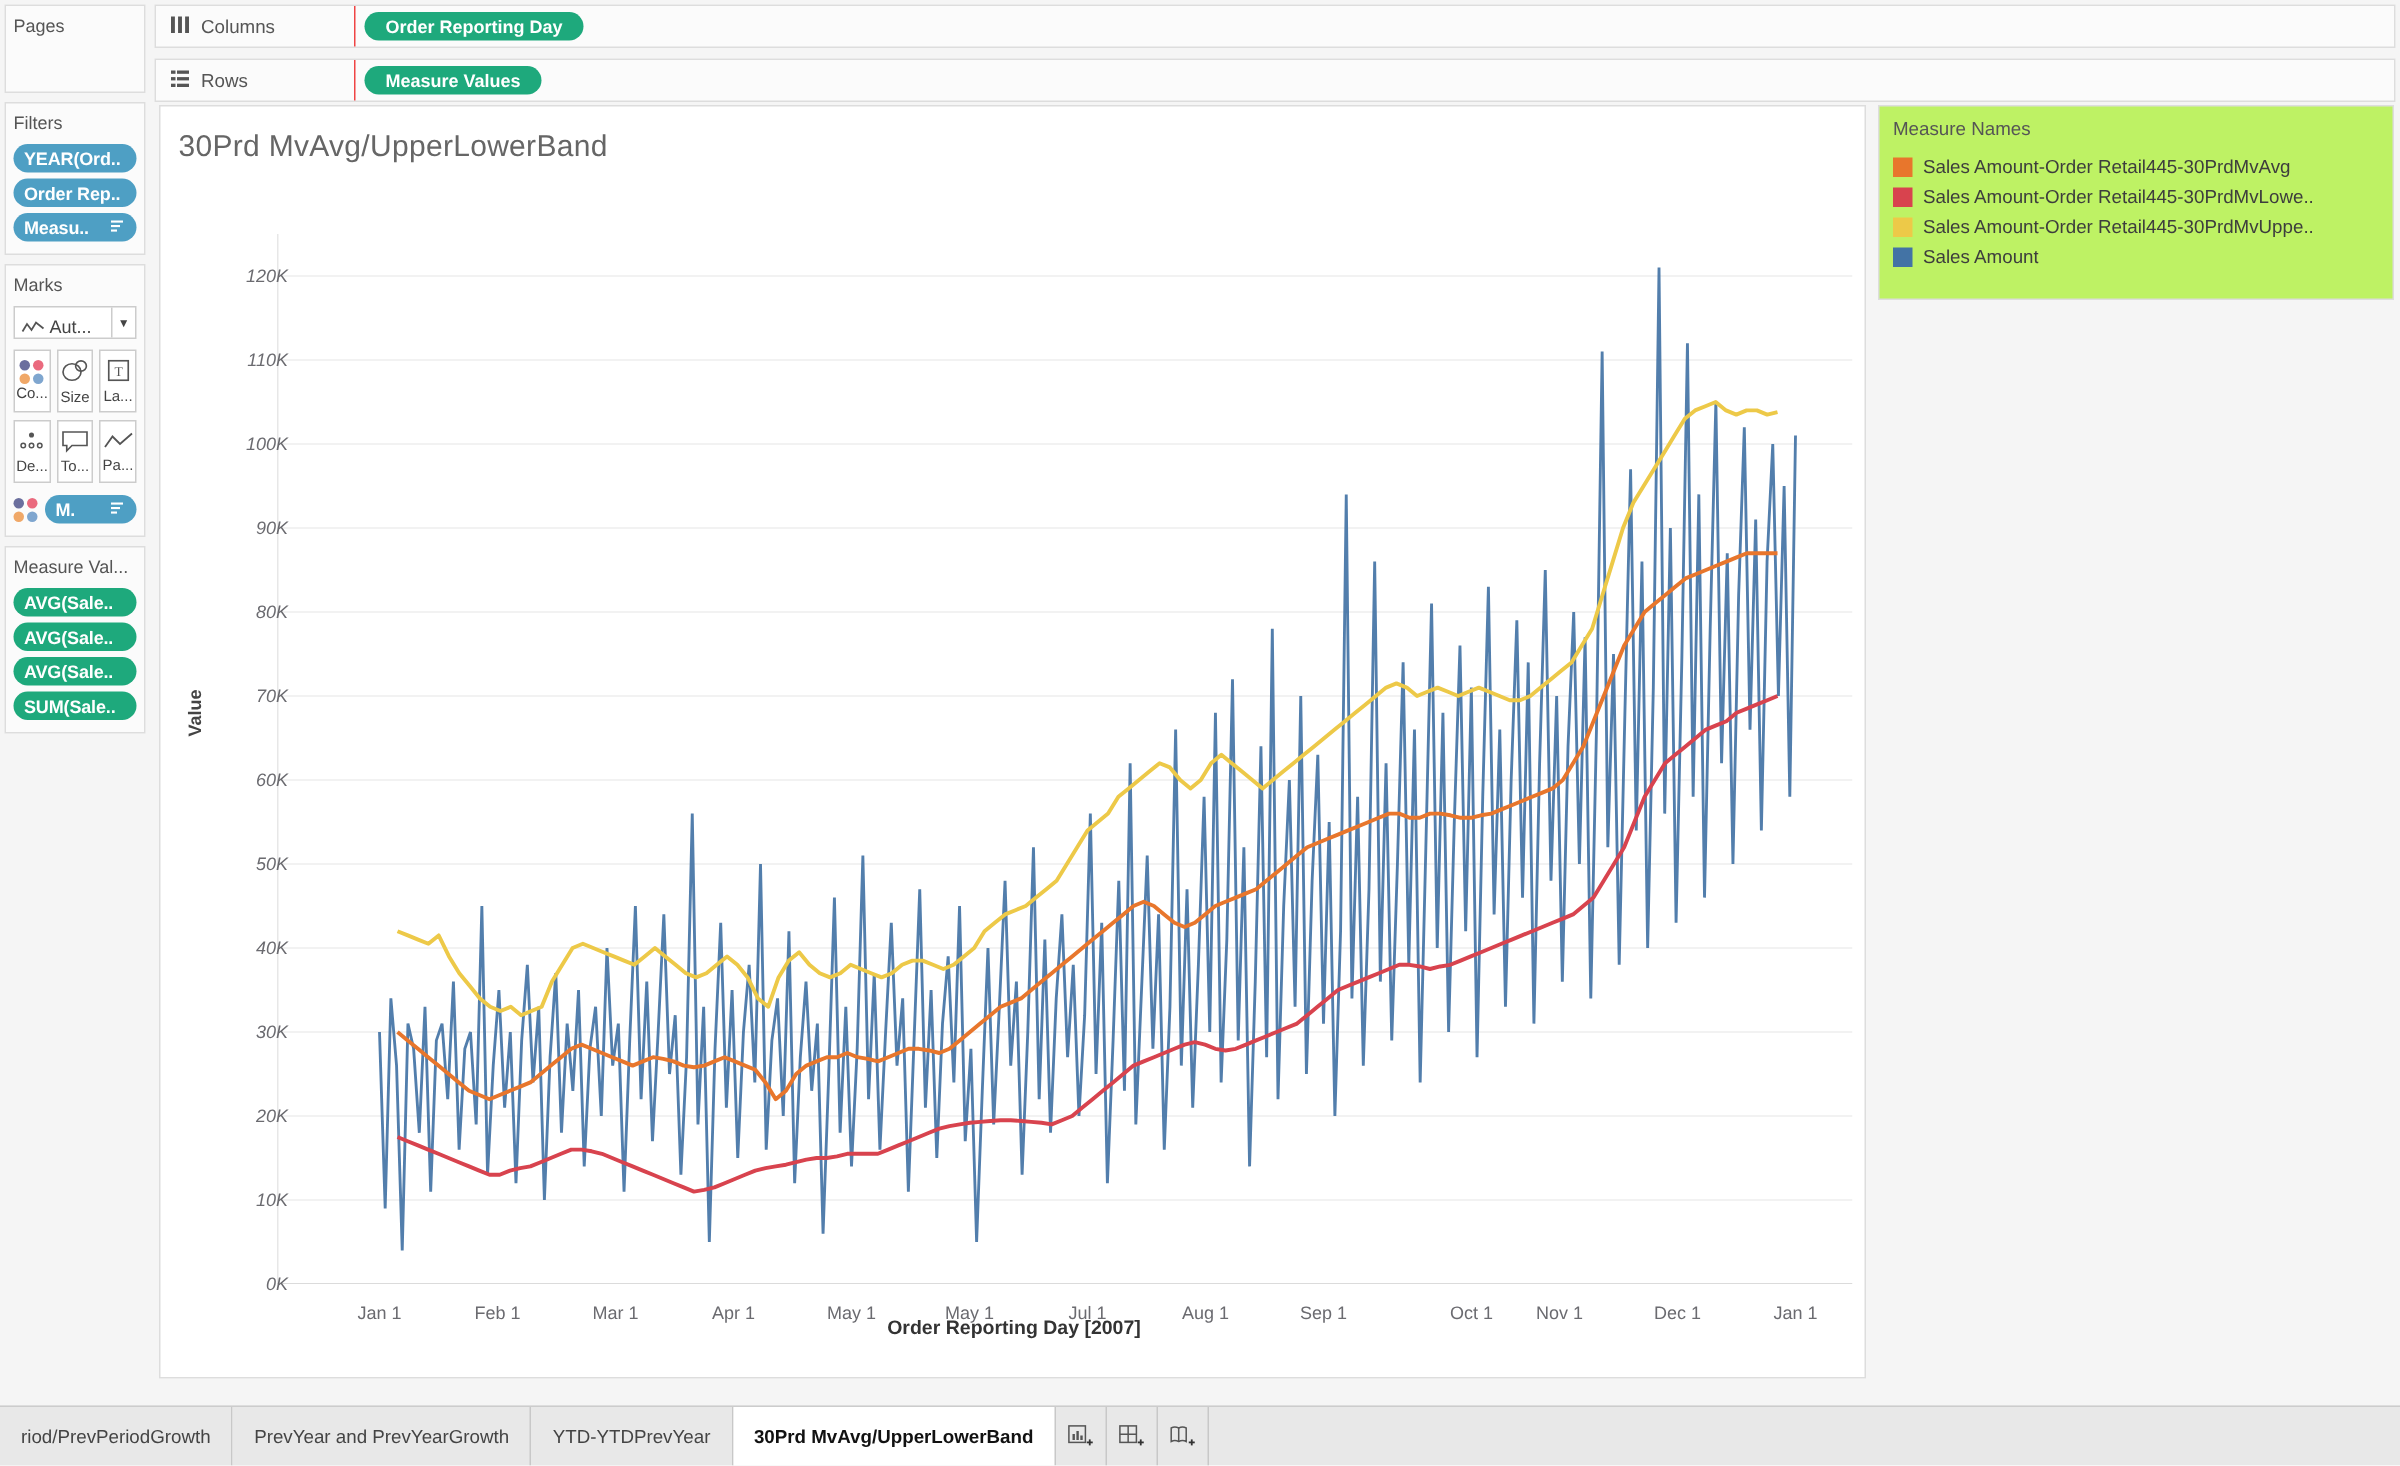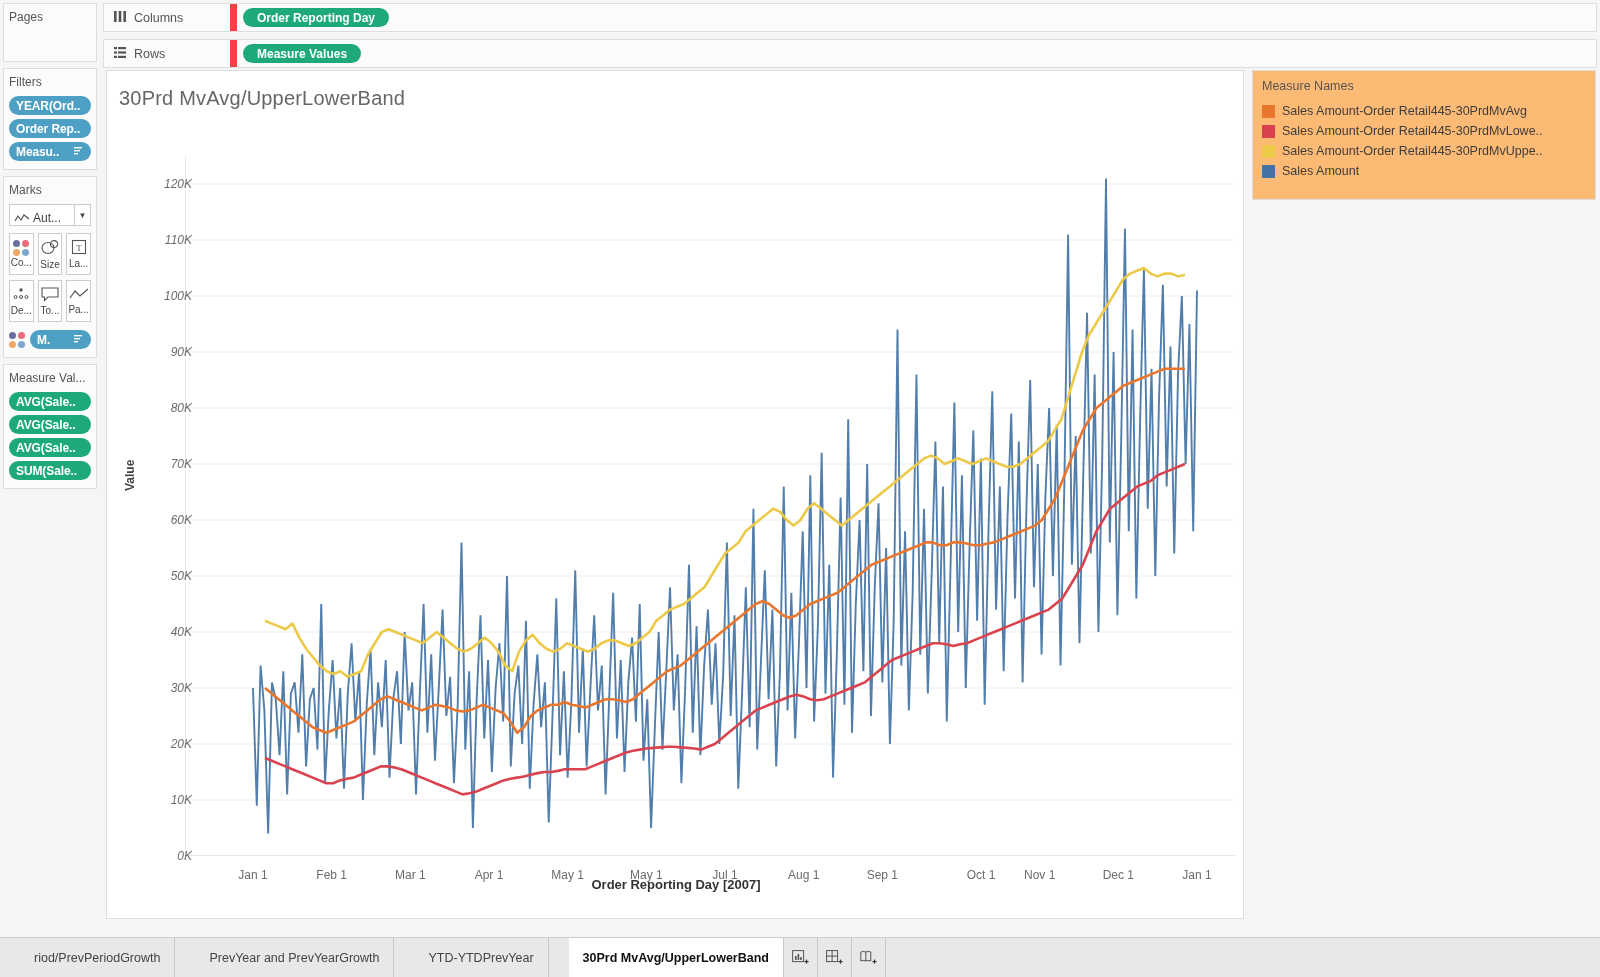--- a/index.html
+++ b/index.html
@@ -110,21 +110,21 @@
     display: flex;
     align-items: center;
     background: #fbfbfb;
     border: 1px solid #ddd;
     width: 1494px;
   }
   .shelf .lbl-box {
     width: 133px;
     height: 100%;
     display: flex; align-items: center;
-    border-right: 7px solid #ef4444;
+    border-right: 1px solid #ef4444;
     padding-left: 9px;
     gap: 7px;
   }
   .shelf .lbl-box span { font-size: 12.5px; color: #555; }
   .shelf-pill-area { padding-left: 6px; display: flex; align-items: center; }
   .shelf-pill {
     height: 19px;
     border-radius: 10px;
     background: #1ea97c;
     color: #fff;
@@ -191,21 +191,21 @@
     color: #6b6b70;
     transform: translateX(-50%);
     white-space: nowrap;
   }
 
   
   .legend {
     position: absolute;
     left: 1252px; top: 70px;
     width: 344px; height: 130px;
-    background: #fdba74;
+    background: #bef264;
     border: 1px solid #ddd;
     padding: 8px 9px;
   }
   .legend-title {
     font-size: 12.5px;
     color: #555;
     margin-bottom: 8px;
   }
   .legend-item {
     display: flex; align-items: center;
@@ -234,21 +234,20 @@
     align-items: stretch;
   }
   .tab {
     display: flex; align-items: center;
     padding: 0 14px;
     font-size: 12.5px;
     color: #444;
     background: #e8e8e8;
     border-right: 1px solid #c8c8c8;
     white-space: nowrap;
-    margin-left: 20px;
   }
   .tab.active {
     background: #ffffff;
     color: #111;
     font-weight: 700;
   }
   .tabicon {
     width: 34px;
     display: flex; align-items: center; justify-content: center;
     border-right: 1px solid #c8c8c8;

